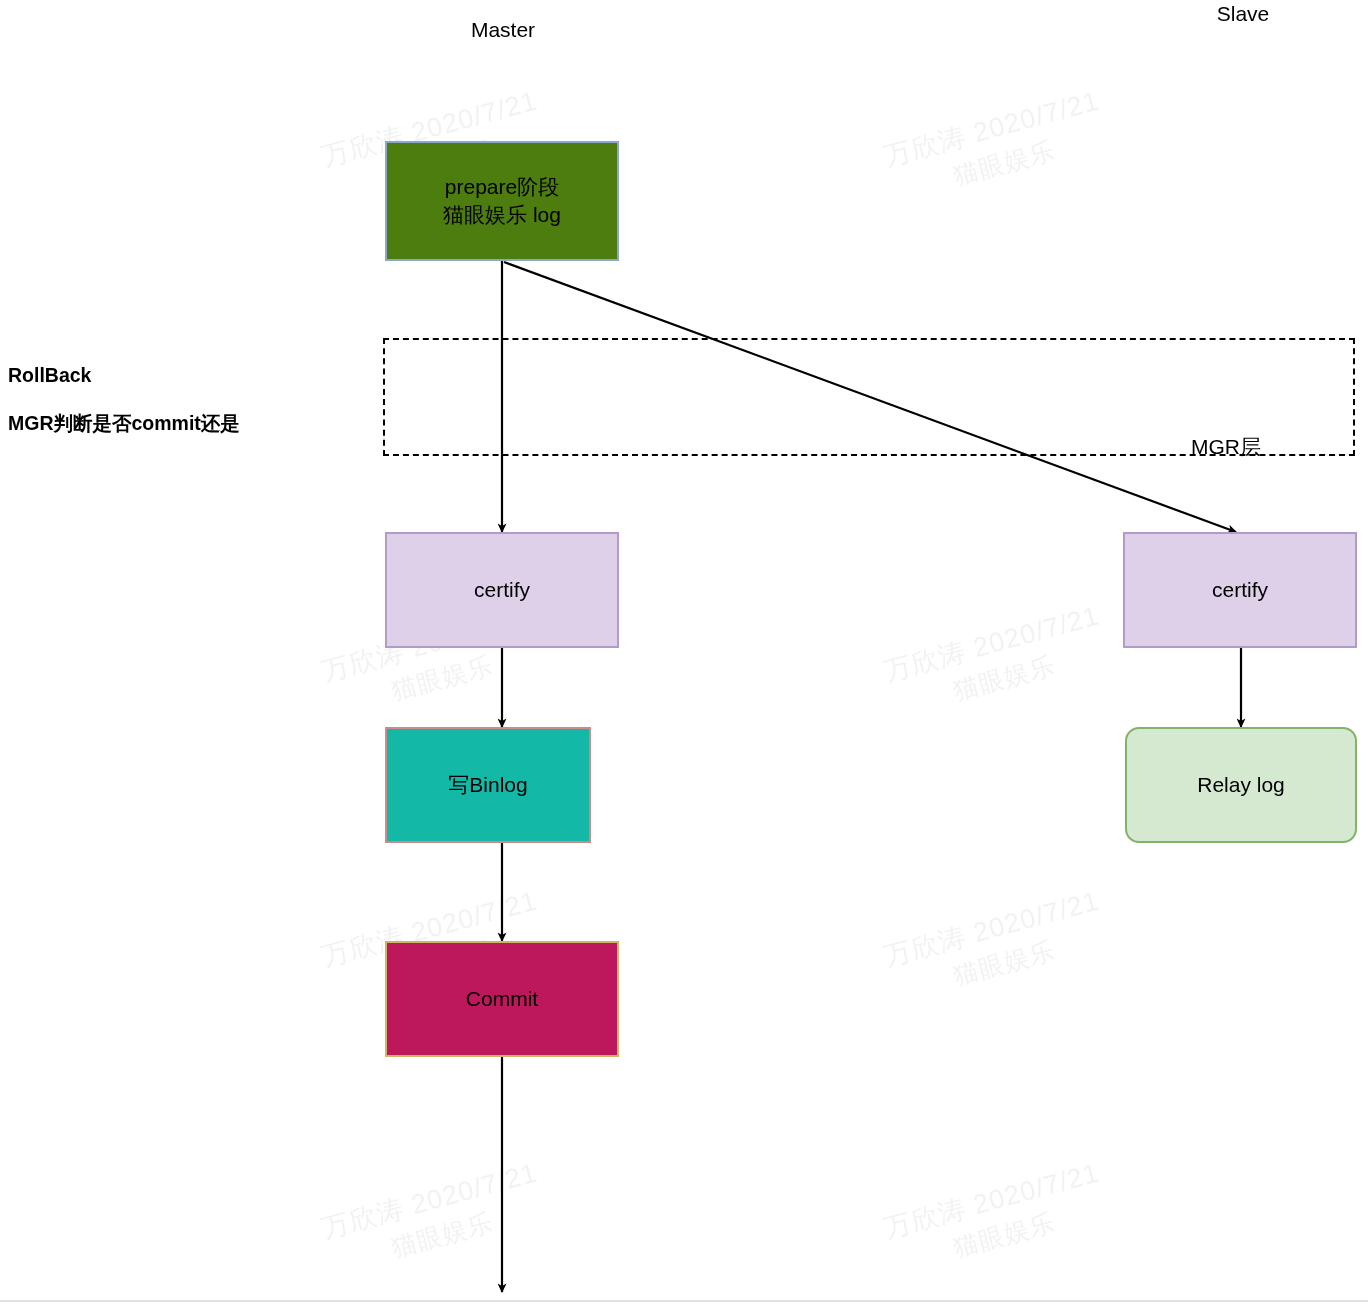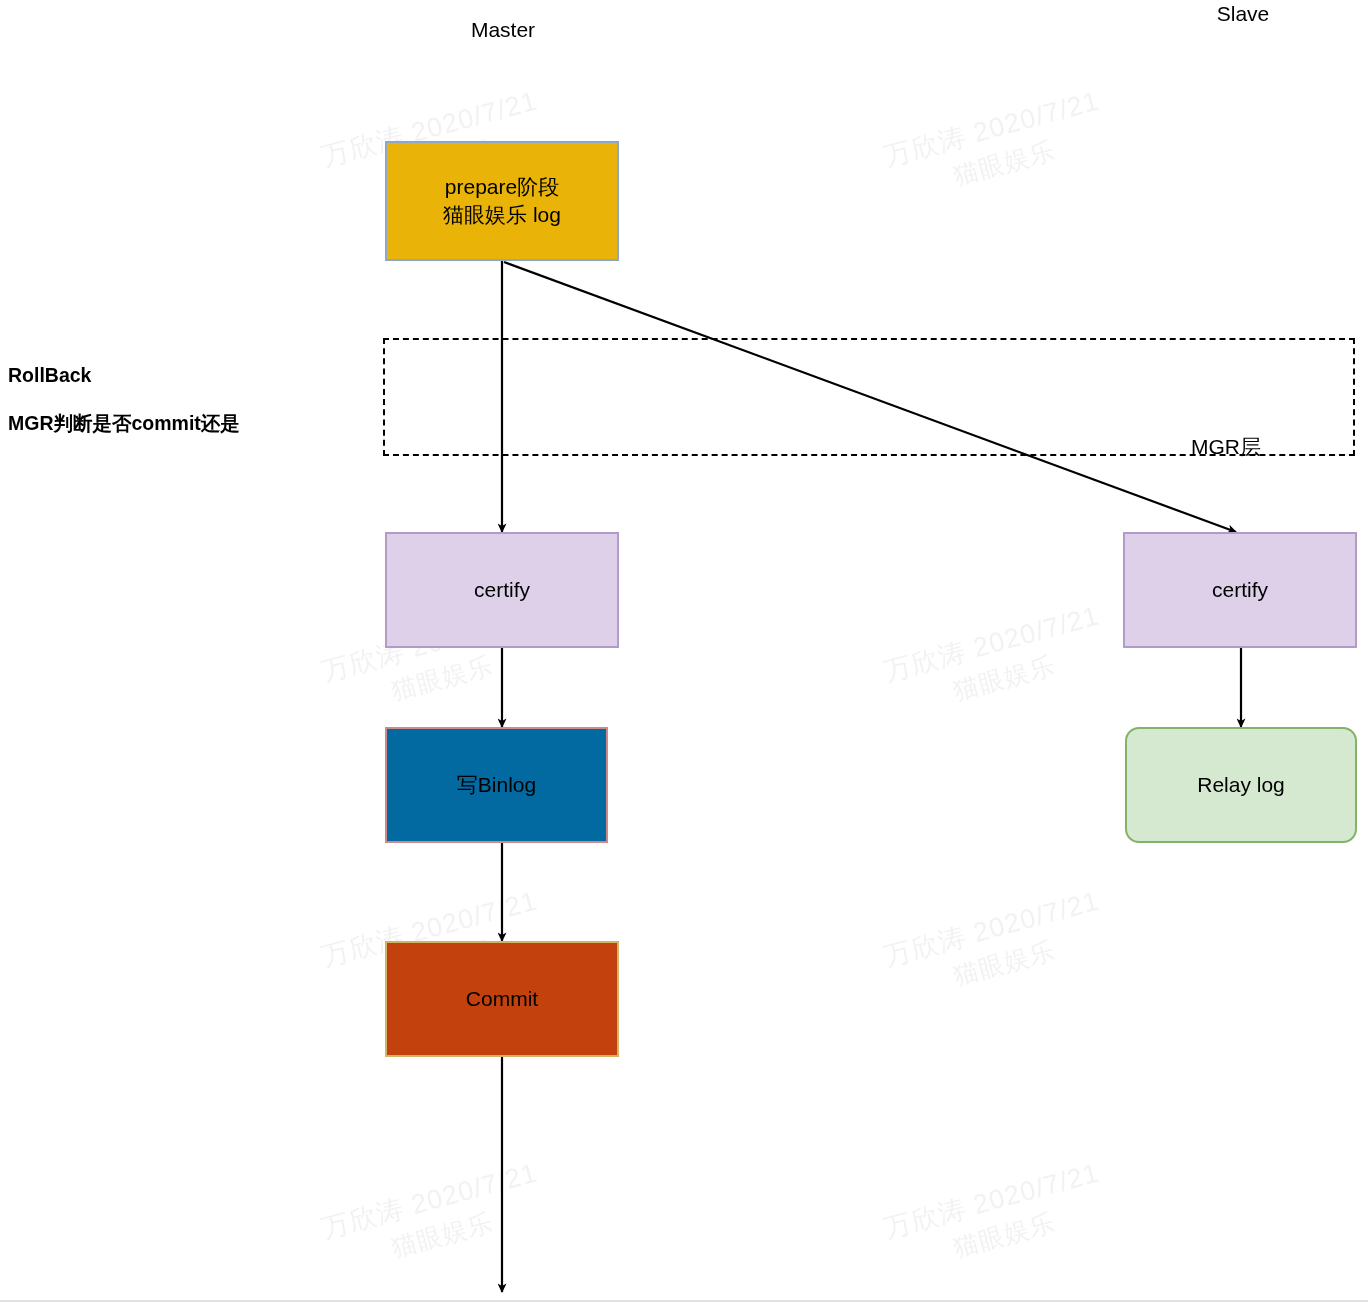--- a/index.html
+++ b/index.html
@@ -148,37 +148,37 @@
 
   <div class="hdr" id="hdr-master" style="left: 440px; top: 18px; width: 126px;">Master</div>
   <div class="hdr" id="hdr-slave" style="left: 1180px; top: 2px; width: 126px;">Slave</div>
 
   <div class="side-note" id="side-note" style="left: 8px; top: 352px;">
     <div>RollBack</div>
     <div>MGR判断是否commit还是</div>
   </div>
 
   <div id="node-layer">
-      <div class="node" style="left: 385px; top: 141px; width: 234px; height: 120px; background: #eab308; border: 2px solid rgb(139, 167, 205);">
+      <div class="node" style="left: 385px; top: 141px; width: 234px; height: 120px; background: #4d7c0f; border: 2px solid rgb(139, 167, 205);">
         <div>
           <div>prepare阶段</div>
           <div>猫眼娱乐 log</div>
         </div>
       </div>
       <div class="node" style="left: 385px; top: 532px; width: 234px; height: 116px; background: rgb(221, 208, 232); border: 2px solid rgb(179, 155, 200);">
         <div>
           <div>certify</div>
         </div>
       </div>
-      <div class="node" style="left: 385px; top: 727px; width: 223px; height: 116px; background: #0369a1; border: 2px solid rgb(204, 138, 138);">
+      <div class="node" style="left: 385px; top: 727px; width: 206px; height: 116px; background: #14b8a6; border: 2px solid rgb(204, 138, 138);">
         <div>
           <div>写Binlog</div>
         </div>
       </div>
-      <div class="node" style="left: 385px; top: 941px; width: 234px; height: 116px; background: #c2410c; border: 2px solid rgb(208, 180, 104);">
+      <div class="node" style="left: 385px; top: 941px; width: 234px; height: 116px; background: #be185d; border: 2px solid rgb(208, 180, 104);">
         <div>
           <div>Commit</div>
         </div>
       </div>
       <div class="node" style="left: 1123px; top: 532px; width: 234px; height: 116px; background: rgb(221, 208, 232); border: 2px solid rgb(179, 155, 200);">
         <div>
           <div>certify</div>
         </div>
       </div>
       <div class="node" style="left: 1125px; top: 727px; width: 232px; height: 116px; background: rgb(213, 232, 208); border: 2px solid rgb(130, 179, 102); border-radius: 14px; align-items: center;">

